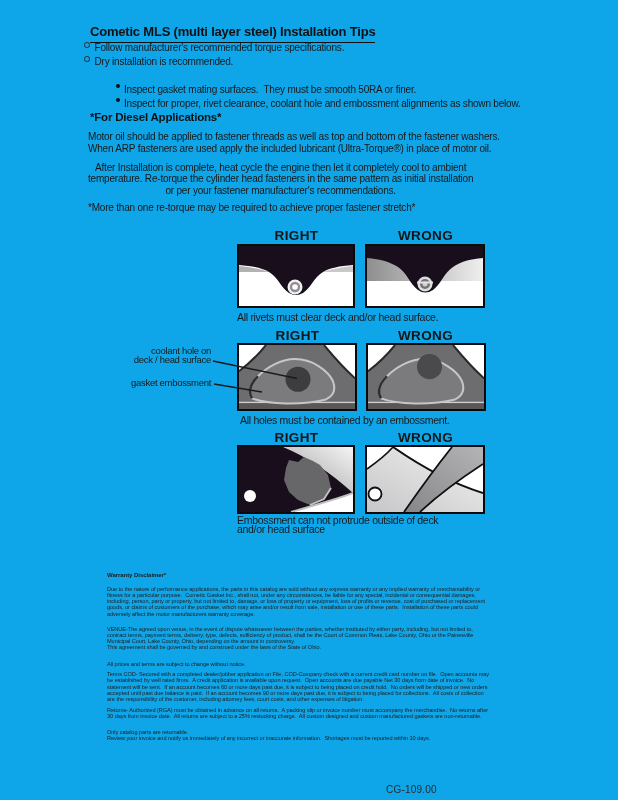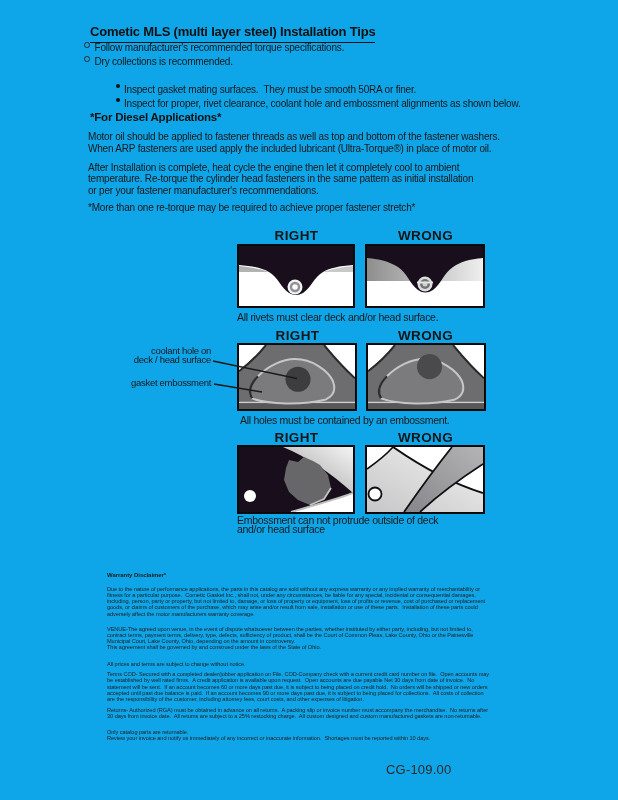--- a/index.html
+++ b/index.html
@@ -25,58 +25,58 @@
   .rw{width:119px;text-align:center;font-weight:bold;font-size:13.5px;letter-spacing:0.4px;color:#161616;}
   .cap{font-size:10.5px;letter-spacing:-0.3px;color:#1a1a1a;}
   .cap .line{line-height:9.7px;}
   .ann{width:97px;text-align:right;font-size:9.5px;letter-spacing:-0.3px;color:#1a1a1a;}
   .ann .line{line-height:8.9px;}
   .img{border:2.5px solid #0a0a0a;background:#fff;}
   .img svg{display:block;width:100%;height:100%;}
   
   .wh{font-size:6px;font-weight:bold;color:#1c1c1c;letter-spacing:-0.05px;}
   .wp .line{font-size:5.6px;line-height:6.3px;letter-spacing:-0.05px;color:#222;}
-  .code{font-size:13px;color:#2a2a2a;letter-spacing:0.2px;}
+  .code{font-size:10px;color:#2a2a2a;letter-spacing:0.2px;margin-top:22px;}
 </style>
 </head>
 <body>
 
 <div class="page">
 
   <div class="abs title" style="left:90px;top:24px;">Cometic MLS (multi layer steel) Installation Tips</div>
 
   <div class="abs" style="left:84px;top:42px;">
     <div class="brow">
       <span class="hollow"></span>
       <span class="line">Follow manufacturer's recommended torque specifications.</span>
     </div>
     <div class="brow">
       <span class="hollow"></span>
-      <span class="line">Dry collections is recommended.</span>
+      <span class="line">Dry installation is recommended.</span>
     </div>
   </div>
   <div class="abs" style="left:116px;top:84px;">
     <div class="brow">
       <span class="dot"></span>
       <span class="line">Inspect gasket mating surfaces.  They must be smooth 50RA or finer.</span>
     </div>
     <div class="brow">
       <span class="dot"></span>
       <span class="line">Inspect for proper, rivet clearance, coolant hole and embossment alignments as shown below.</span>
     </div>
   </div>
 
   <div class="abs h2" style="left:90px;top:111px;">*For Diesel Applications*</div>
 
   <div class="abs para" style="left:88px;top:131px;">
     <div class="line">Motor oil should be applied to fastener threads as well as top and bottom of the fastener washers.</div>
     <div class="line">When ARP fasteners are used apply the included lubricant (Ultra-Torque®) in place of motor oil.</div>
   </div>
 
-  <div class="abs para para2" style="left:88px;top:162px;">
+  <div class="abs para para2" style="left:88px;top:162px;text-align:center;">
     <div class="line">After Installation is complete, heat cycle the engine then let it completely cool to ambient</div>
     <div class="line">temperature. Re-torque the cylinder head fasteners in the same pattern as initial installation</div>
     <div class="line">or per your fastener manufacturer's recommendations.</div>
   </div>
 
   <div class="abs para" style="left:88px;top:202px;">
     <div class="line">*More than one re-torque may be required to achieve proper fastener stretch*</div>
   </div>
 
   <div class="abs rw" style="left:237px;top:228px;">RIGHT</div>

